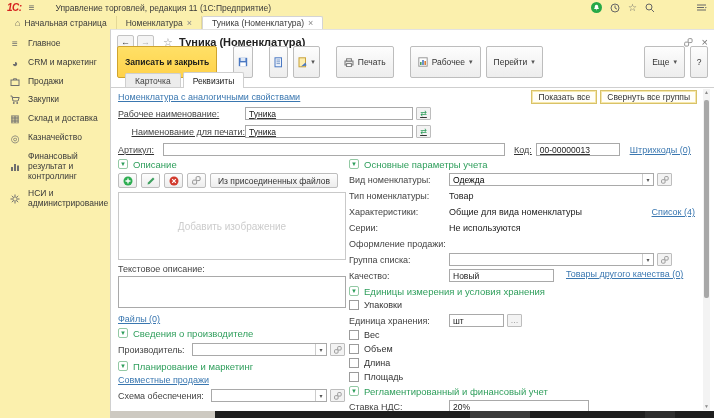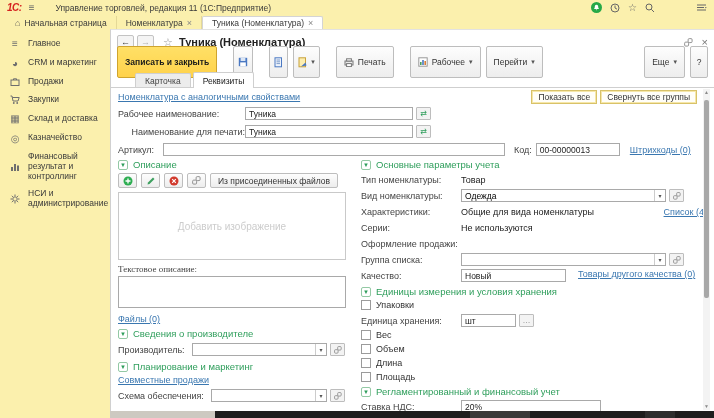--- a/index.html
+++ b/index.html
@@ -59,21 +59,21 @@
     background:linear-gradient(#fdfdfd,#ededed); display:flex; align-items:center;
     gap:4px; font-size:8.5px; color:#333; cursor:pointer; white-space:nowrap; }
   .btn.primary { background:linear-gradient(#ffe066,#ffd24b); border-color:#cfa42e;
     font-weight:bold; color:#1a1a1a; }
   .btn.iconic { padding:0 4px; }
   .dd { font-size:7px; color:#555; }
   .tool-gap { width:6px; }
   .ftoolbar-right { margin-left:auto; display:flex; gap:5px; }
   
   .ftabs { position:absolute; top:42px; left:0; right:0; height:16px;
-    border-bottom:1px solid #cfcfcf; padding-left:24px; display:flex; gap:2px;
+    border-bottom:1px solid #cfcfcf; padding-left:14px; display:flex; gap:2px;
     align-items:flex-end; }
   .ftab { height:14px; padding:0 9px; display:flex; align-items:center;
     font-size:8.5px; border:1px solid #cfcfcf; border-bottom:none;
     border-radius:2px 2px 0 0; background:#ececec; color:#444; cursor:pointer; }
   .ftab.active { background:#fff; height:16px; position:relative; top:1px; color:#222; }
   
   .fbody { position:absolute; top:59px; left:0; right:0; bottom:0; overflow:hidden; }
   .showall { position:absolute; top:1px; right:17px; display:flex; gap:3px; z-index:3; }
   .hl-btn { height:14px; padding:0 6px; font-size:8.5px; background:#fffef8;
     border:1px solid #d8c269; box-shadow:inset 0 0 0 1px #f6e7a9; color:#333;
@@ -85,35 +85,35 @@
     font-family:inherit; color:#222; background:#fff; }
   .combo { display:flex; align-items:center; border:1px solid #a9a9a9; height:13px; background:#fff; }
   .combo input { border:none; outline:none; flex:1; min-width:0; height:11px;
     font-size:8.5px; padding:0 3px; font-family:inherit; }
   .combo .dd-btn { width:11px; height:11px; border-left:1px solid #cccccc;
     display:flex; align-items:center; justify-content:center; font-size:6px;
     color:#555; cursor:pointer; flex:none; }
   .sq-btn { width:15px; height:13px; border:1px solid #bdbdbd; background:#f3f3f3;
     display:flex; align-items:center; justify-content:center; margin-left:3px;
     cursor:pointer; flex:none; border-radius:1px; }
-  .topblock { position:absolute; top:2px; left:7px; right:20px; }
-  .sect { display:flex; align-items:flex-end; gap:5px; color:#2e9e5b;
+  .topblock { position:absolute; top:2px; left:7px; right:20px;text-decoration:underline; }
+  .sect { display:flex; align-items:flex-start; gap:5px; color:#2e9e5b;
     font-size:9.5px; margin:4px 0 3px 0; }
   .collapse { width:10px; height:10px; border:1px solid #93c9a4; border-radius:2px;
     background:#fff; color:#2e9e5b; font-size:6px; display:flex; align-items:center;
     justify-content:center; cursor:pointer; flex:none; }
   .leftcol { position:absolute; left:7px; top:66px; width:231px; }
-  .rightcol { position:absolute; left:238px; top:66px; width:352px;margin-left:12px; }
+  .rightcol { position:absolute; left:238px; top:66px; width:352px; }
   .descbtns { display:flex; gap:4px; margin:2px 0 4px 0; }
   .ibtn { width:19px; height:15px; border:1px solid #bdbdbd; border-radius:2px;
     background:linear-gradient(#fdfdfd,#ededed); display:flex; align-items:center;
     justify-content:center; cursor:pointer; }
   .imgbox { width:228px; height:68px; border:1px solid #c9c9c9; display:flex;
     align-items:center; justify-content:center; color:#ccc; font-size:10px; margin-bottom:4px; }
-  .txtlbl { color:#444; margin-bottom:2px;font-family:Liberation Serif, serif; }
+  .txtlbl { color:#444; margin-bottom:2px; }
   .ta { width:228px; height:32px; border:1px solid #a9a9a9; resize:none;
     font-family:inherit; font-size:8.5px; margin-bottom:2px; }
   .lnkrow { margin:2px 0 3px 0; }
   .prow { display:flex; align-items:flex-start; margin-bottom:3px; min-height:13px; }
   .plbl { width:100px; flex:none; color:#444; padding-top:2px; }
   .pval { color:#222; padding-top:2px; }
   .cbrow { display:flex; align-items:center; margin-bottom:4px; }
   .cb { width:10px; height:10px; border:1px solid #9b9b9b; background:#fff;
     margin-right:5px; flex:none; cursor:pointer; }
   .qlink { margin-left:12px; width:118px; line-height:1.2; }
@@ -419,35 +419,35 @@
       </div>
       
     </div>
 
     <div class="rightcol">
       <div class="sect">
         <span class="collapse">▼</span>
         <span>Основные параметры учета</span>
       </div>
       <div class="prow">
-        <span class="plbl">Тип номенклатуры:</span>
-        <span class="pval">Товар</span>
-      </div>
-      <div class="prow">
         <span class="plbl">Вид номенклатуры:</span>
         <span class="combo" style="width:205px;">
           <input value="Одежда" style="">
           <span class="dd-btn">▾</span>
         </span>
         <span class="sq-btn">
           <svg class="svgicon" width="8" height="8" viewBox="0 0 10 10">
               <rect x="0.7" y="4.6" width="4.4" height="4.4" rx="1.2" fill="none" stroke="#888"></rect>
               <rect x="4.6" y="0.7" width="4.4" height="4.4" rx="1.2" fill="none" stroke="#888"></rect>
             </svg>
         </span>
+      </div>
+      <div class="prow">
+        <span class="plbl">Тип номенклатуры:</span>
+        <span class="pval">Товар</span>
       </div>
       <div class="prow">
         <span class="plbl">Характеристики:</span>
         <span class="pval">Общие для вида номенклатуры</span>
         <span class="link listlink">Список (4)</span>
       </div>
       <div class="prow">
         <span class="plbl">Серии:</span>
         <span class="pval">Не используются</span>
       </div>

